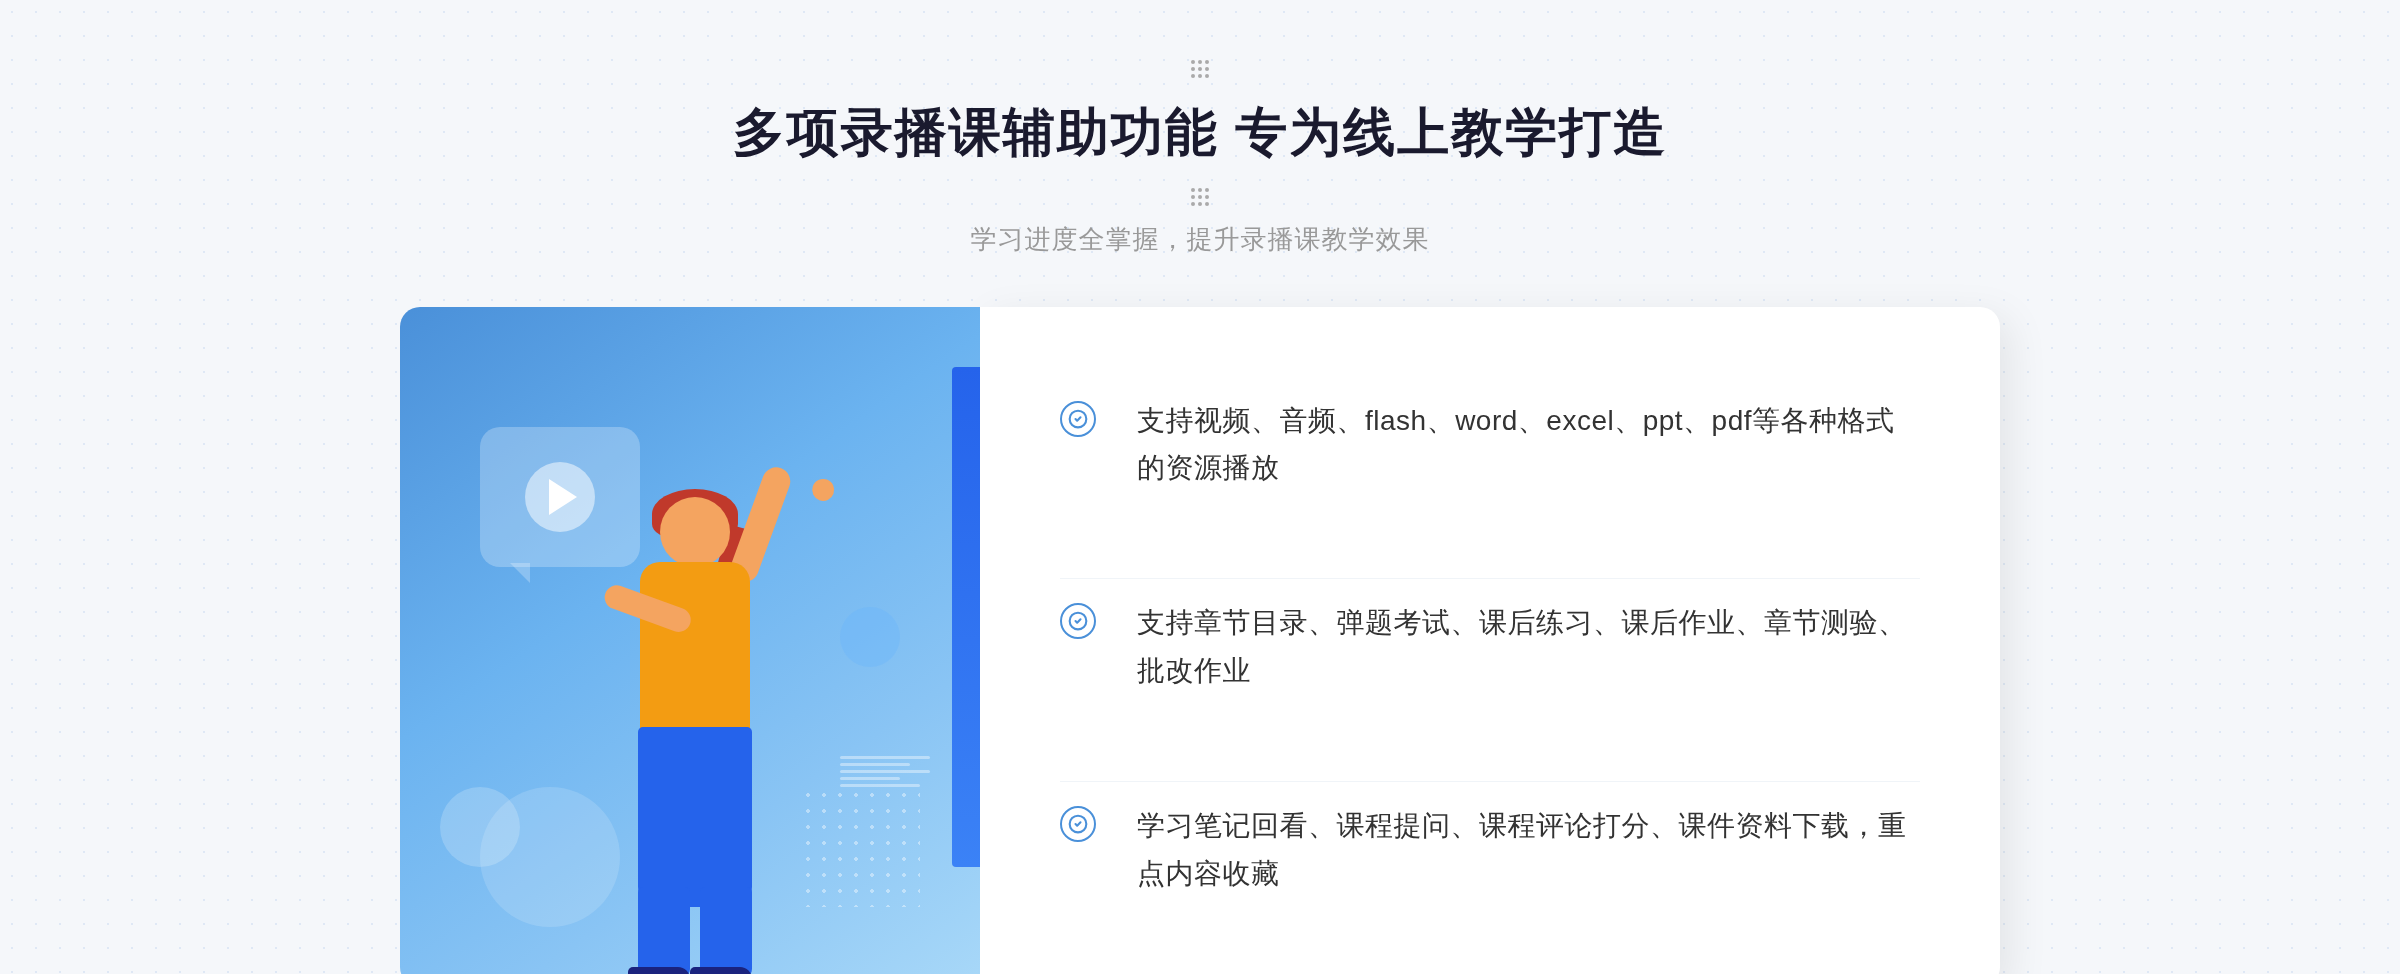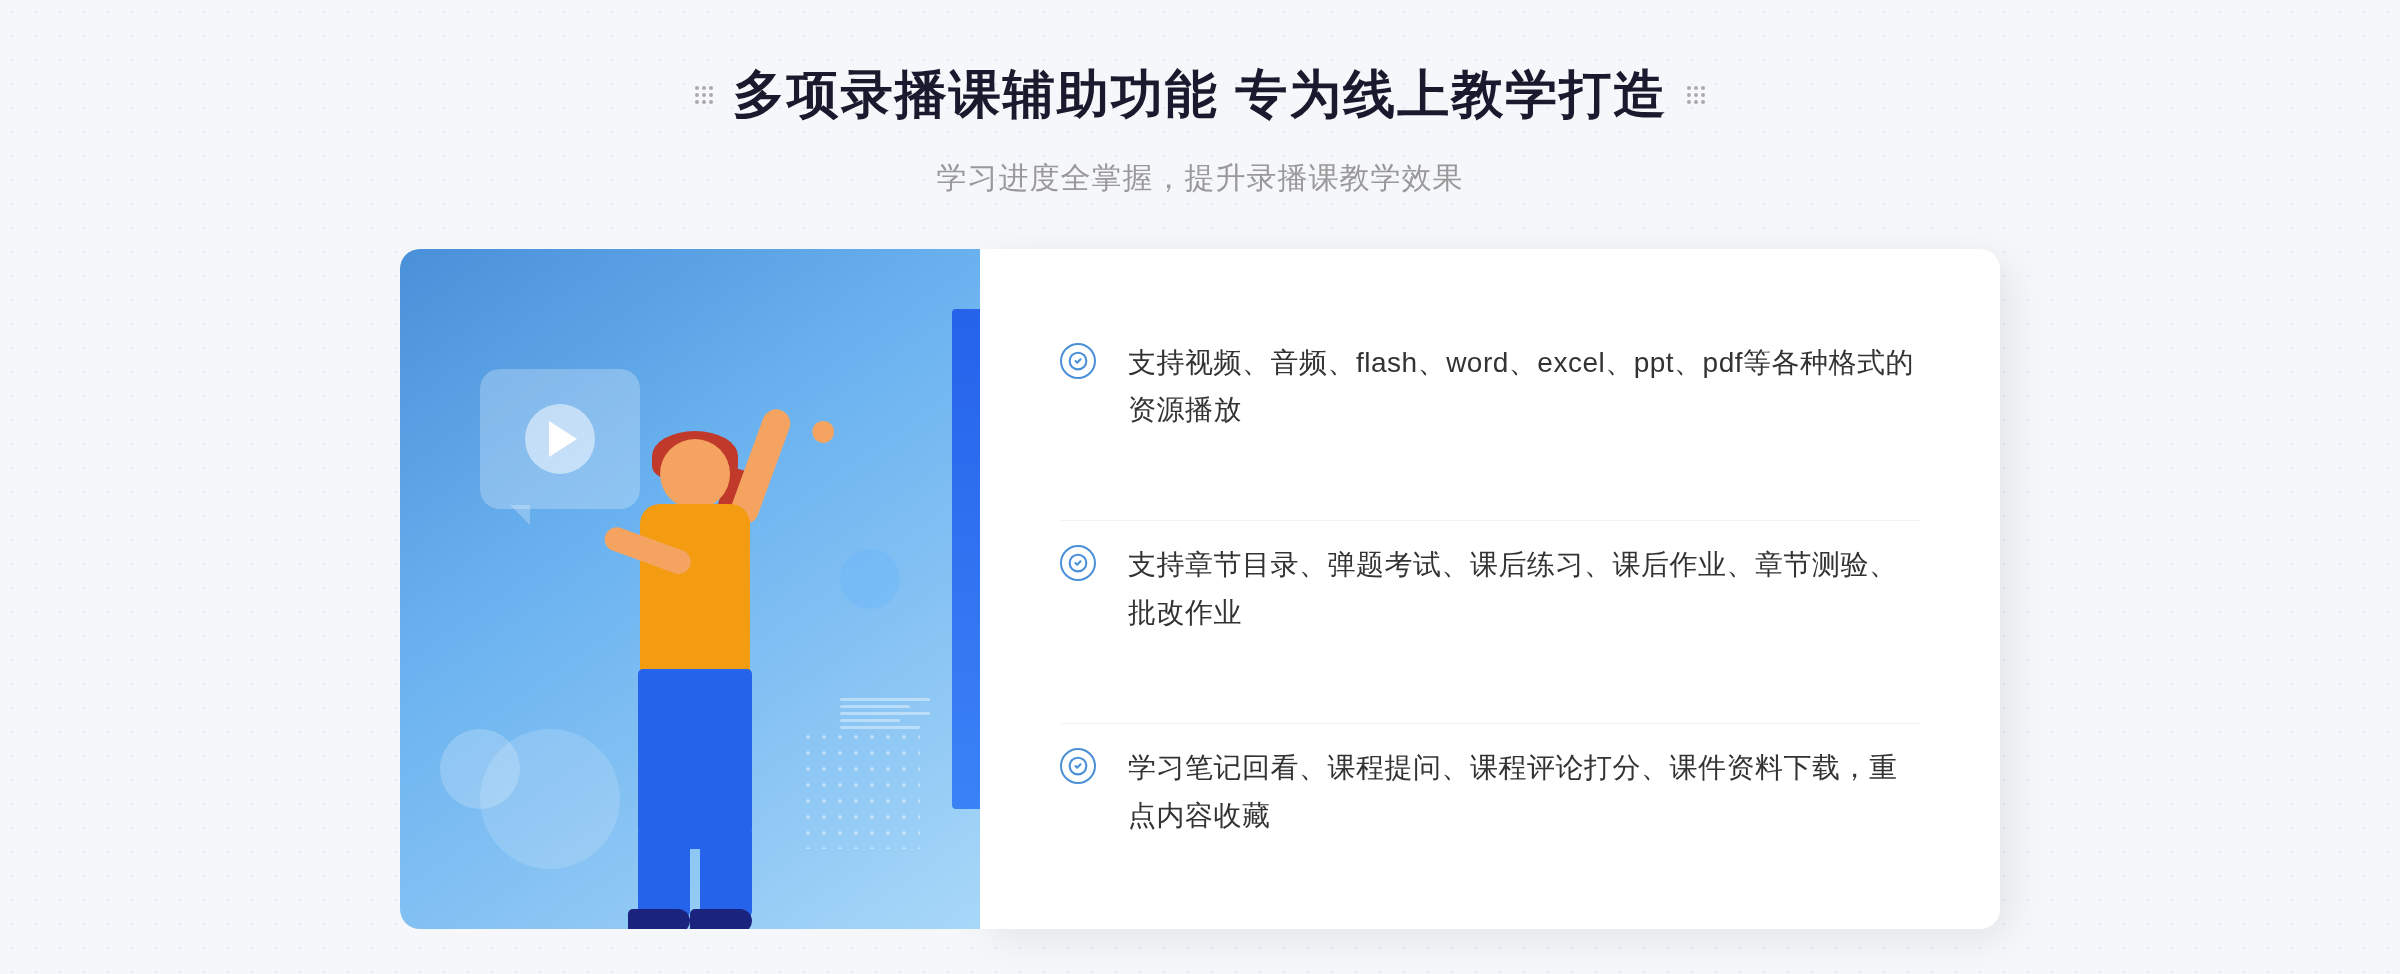--- a/index.html
+++ b/index.html
@@ -40,21 +40,22 @@
       position: relative;
       display: flex;
       flex-direction: column;
       align-items: center;
     }
 
     .title-row {
       display: flex;
       align-items: center;
       gap: 20px;
-      margin-bottom: 28px;
+      margin-bottom: 16px;
+      flex-direction: column;
     }
     .dot-grid {
       display: grid;
       grid-template-columns: repeat(3, 4px);
       grid-template-rows: repeat(3, 4px);
       gap: 3px;
     }
     .dot-grid span {
       display: block;
       width: 4px;
@@ -64,21 +65,21 @@
     }
 
     .main-title {
       font-size: 52px;
       font-weight: 700;
       color: #1a1a2e;
       letter-spacing: 2px;
     }
 
     .sub-title {
-      font-size: 30px;
+      font-size: 26px;
       color: #999;
       letter-spacing: 1px;
     }
 
     
     .content-area {
       display: flex;
       align-items: stretch;
       width: 1600px;
       min-height: 680px;
@@ -352,21 +353,21 @@
       padding: 60px 80px;
       display: flex;
       flex-direction: column;
       justify-content: space-around;
       box-shadow: 10px 10px 40px rgba(0,0,0,0.08);
     }
 
     .feature-item {
       display: flex;
       align-items: flex-start;
-      gap: 32px;
+      gap: 41px;
       padding: 20px 0;
     }
 
     .feature-item + .feature-item {
       border-top: 1px solid #f0f4f8;
       margin-top: 47px;
     }
 
     .check-icon {
       flex-shrink: 0;

